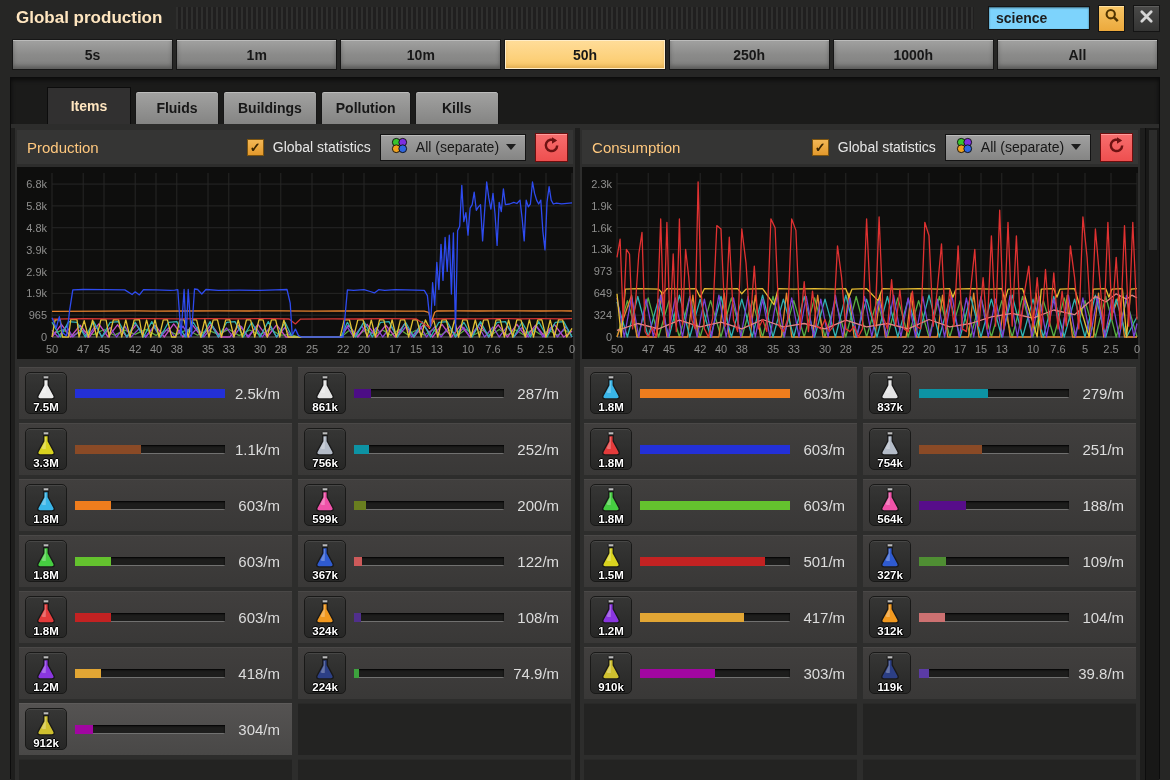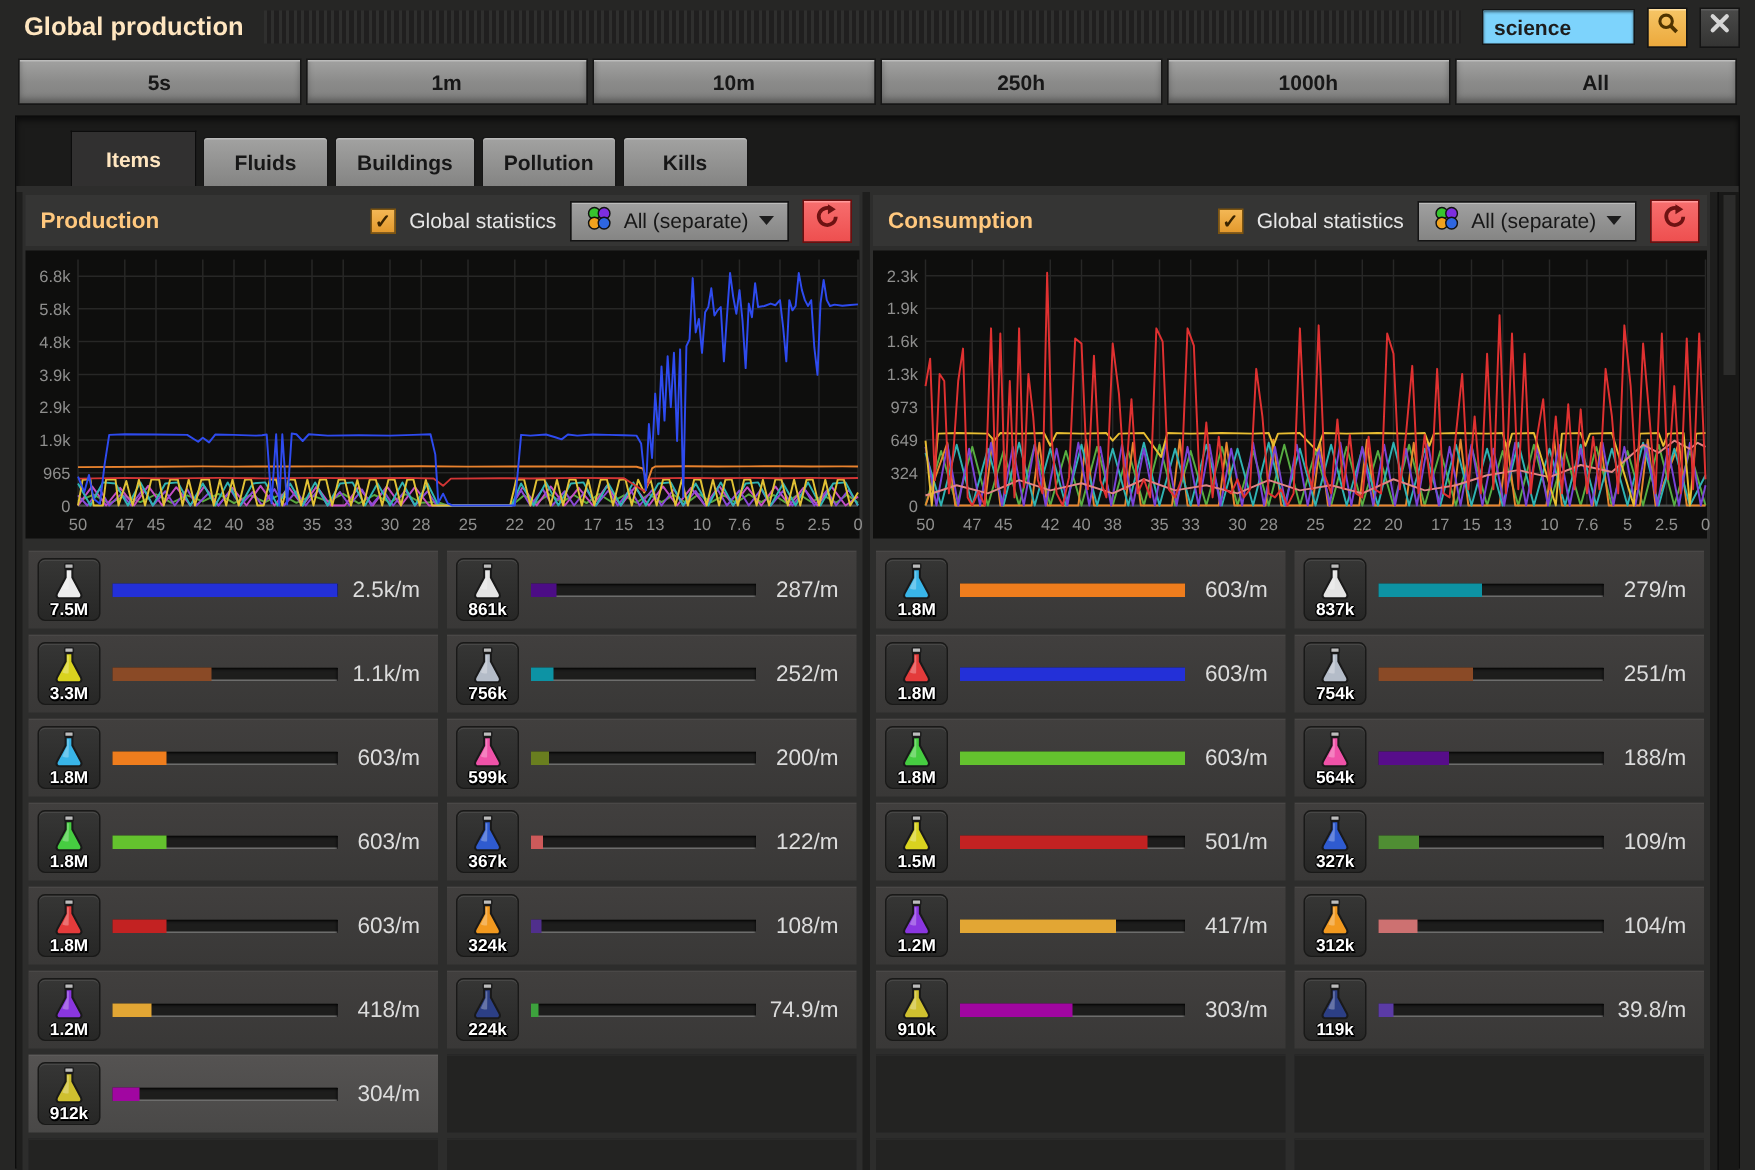--- a/index.html
+++ b/index.html
@@ -39,21 +39,21 @@
     box-shadow:inset 0 1px 0 #bcbcbb; color:#171717; }
   .tab.active { height:37px; background:#313030; border:1px solid #0c0c0c; border-bottom:none;
     color:#ffe6c0;margin-left:24px; }
   .tab-content { height:656px; background:#1e1e1d; border-top:4px solid #2d2d2c;
     display:flex; gap:5px; padding:0 0 0 4px; }
 
   
   .panel { width:566px; background:#2d2d2c; display:flex; flex-direction:column; overflow:hidden; }
   .panel-header { height:34px; background:#353534; display:flex; align-items:center;
     padding:0 5px 0 10px; gap:9px; margin:2px 2px 0; }
-  .panel-title { color:#ffc87e; font-weight:bold; font-size:15px; }
+  .panel-title { color:#ffc87e; font-weight:normal; font-size:15px; }
   .spacer { flex:1; }
   .checkbox { width:17px; height:17px; background:linear-gradient(#f3b755,#e3992c);
     border:1px solid #7c5410; display:flex; align-items:center; justify-content:center;
     color:#3a2400; font-weight:bold; font-size:13px; line-height:1; cursor:pointer; }
   .cb-label { color:#e6e6e6; font-size:14px; }
   .dropdown { height:27px; background:linear-gradient(#a0a0a0,#858584); border:1px solid #141414;
     box-shadow:inset 0 1px 0 #bcbcbb; display:flex; align-items:center; gap:7px; padding:0 9px;
     color:#171717; font-weight:normal; font-size:14px; cursor:pointer; }
   .caret { width:0; height:0; border-left:5px solid transparent; border-right:5px solid transparent;
     border-top:6px solid #1d1d1d; }
@@ -109,20 +109,21 @@
         <path d="M3 3 L13 13 M13 3 L3 13" stroke="#d6d6d6" stroke-width="3" stroke-linecap="round"></path>
       </svg>
     </span>
   </div>
 </div>
 
 <div class="time-row" id="time-row">
     <div class="time-btn">5s</div>
     <div class="time-btn">1m</div>
     <div class="time-btn">10m</div>
+    <div class="time-btn selected">50h</div>
     <div class="time-btn">250h</div>
     <div class="time-btn">1000h</div>
     <div class="time-btn">All</div>
   </div>
 
 <div class="content">
   <div class="tab-row" id="tab-row">
       <div class="tab active">Items</div>
       <div class="tab inactive">Fluids</div>
       <div class="tab inactive">Buildings</div>

